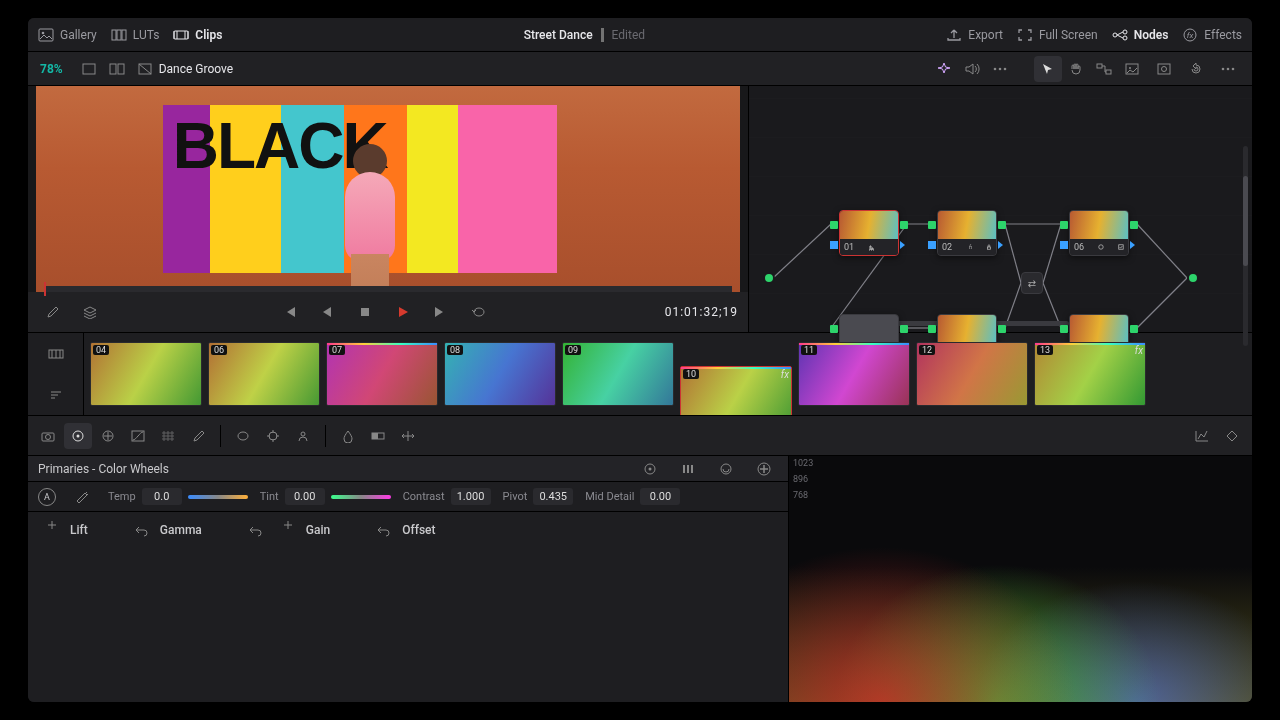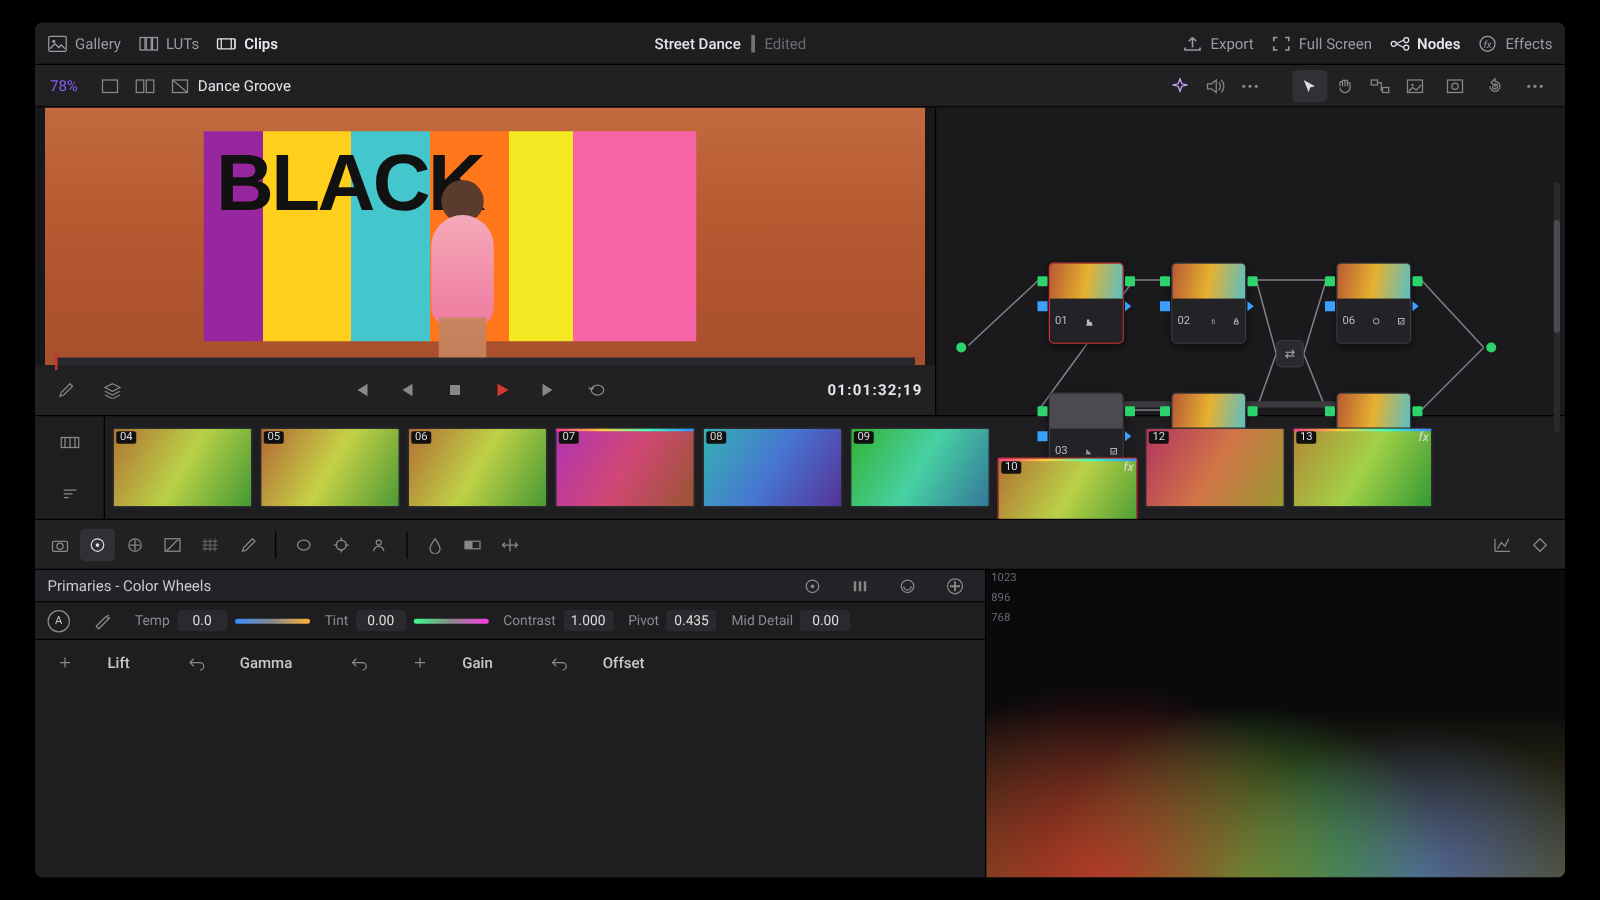--- a/index.html
+++ b/index.html
@@ -10,21 +10,21 @@
 .topbar{height:34px;display:flex;align-items:center;padding:0 10px;border-bottom:1px solid #000;background:#1e1e21}
 .tb-group{display:flex;align-items:center;gap:14px}
 .tb-btn{display:flex;align-items:center;gap:6px;color:#9a9aa0;cursor:pointer}
 .tb-btn.active{color:#e6e6ea}
 .tb-btn svg{width:16px;height:14px}
 .tb-center{flex:1;display:flex;justify-content:center;align-items:center;gap:8px}
 .proj{color:#e6e6ea;font-weight:500}
 .proj-sub{color:#6a6a70;border-left:3px solid #737373;padding-left:8px}
 
 .bar2{height:34px;display:flex;align-items:center;background:#212124;border-bottom:1px solid #000}
-.zoom{color:#8b5cf6;padding:0 12px;font-weight:400}
+.zoom{color:#14b8a6;padding:0 12px;font-weight:700}
 .iconbtn{width:28px;height:26px;display:flex;align-items:center;justify-content:center;color:#888;cursor:pointer;border-radius:4px}
 .iconbtn svg{width:16px;height:14px}
 .iconbtn.active{background:#303035;color:#ddd}
 .clip-title{flex:1;text-align:left;color:#e6e6ea}
 .bar2 .right{margin-left:auto;display:flex;align-items:center;gap:4px;padding-right:10px}
 
 .main{flex:1;display:flex;min-height:0}
 .viewer{width:720px;display:flex;flex-direction:column;background:#18181a}
 .viewer-img{flex:1;margin:0 8px;position:relative;background:#000}
 .mural{position:absolute;inset:0;overflow:hidden}
@@ -34,28 +34,28 @@
 .dancer{position:absolute;left:41%;top:28%;width:90px;height:220px}
 .dancer .head{position:absolute;left:28px;top:0;width:34px;height:34px;border-radius:50%;background:#5a3b2d}
 .dancer .body{position:absolute;left:20px;top:28px;width:50px;height:90px;background:linear-gradient(#f5a9b8,#f07aa0);border-radius:30px 30px 20px 20px}
 .dancer .legs{position:absolute;left:26px;top:110px;width:38px;height:100px;background:linear-gradient(#c98560,#b8734c)}
 .playhead{position:absolute;left:8px;right:8px;bottom:0;height:6px;background:#2a2a2e}
 .playhead .mark{position:absolute;left:0;top:-4px;width:2px;height:14px;background:#c33}
 .transport{height:40px;display:flex;align-items:center;padding:0 10px;gap:10px;background:#212124}
 .transport .spacer{flex:1}
 .transport .ctl{display:flex;gap:10px;align-items:center}
 .play{color:#d63a2e!important}
-.tc{color:#e6e6ea;font-weight:700;letter-spacing:1px;font-variant-numeric:tabular-nums}
+.tc{color:#e6e6ea;font-weight:400;letter-spacing:1px;font-variant-numeric:tabular-nums}
 
 .nodes{flex:1;position:relative;background:repeating-linear-gradient(0deg,#1a1a1d 0 38px,#1c1c1f 38px 39px),repeating-linear-gradient(90deg,#1a1a1d 0 38px,#1c1c1f 38px 39px);border-left:1px solid #000}
 .node{position:absolute;width:60px;border-radius:4px;background:#2a2a2e;border:1px solid #3a3a3f;box-shadow:0 2px 6px rgba(0,0,0,.5)}
 .node.sel{border-color:#c33}
 .node .thumb{height:28px;background:linear-gradient(100deg,#b85a32,#e6b130,#5bbfc3);border-radius:3px 3px 0 0}
 .node .empty{height:28px;background:#4a4a50;border-radius:3px 3px 0 0}
-.node .lbl{height:35px;display:flex;align-items:center;gap:14px;padding:0 4px;font-size:9px;color:#bbb;background:#232327;border-radius:0 0 3px 3px}
+.node .lbl{height:16px;display:flex;align-items:center;gap:14px;padding:0 4px;font-size:9px;color:#bbb;background:#232327;border-radius:0 0 3px 3px}
 .node .lbl svg{width:8px;height:8px}
 .port{position:absolute;width:8px;height:8px}
 .port.in{left:-10px;background:#2dd46b;top:10px;border-radius:1px}
 .port.out{right:-10px;background:#2dd46b;top:10px;border-radius:1px}
 .port.inb{left:-10px;top:30px;background:#3aa0ff}
 .port.outb{right:-10px;top:30px}
 .port.outb::after{content:"";position:absolute;width:0;height:0;border-left:5px solid #3aa0ff;border-top:4px solid transparent;border-bottom:4px solid transparent}
 .wires{position:absolute;inset:0;pointer-events:none}
 .wires line{stroke:#808088;stroke-width:1.2}
 .termin{position:absolute;width:12px;height:12px;border-radius:50%;background:#2dd46b;border:2px solid #1a1a1d}
@@ -80,21 +80,21 @@
 .primhead .sp{flex:1}
 .dot-icons{display:flex;gap:10px;align-items:center}
 
 .params{height:30px;display:flex;align-items:center;padding:0 10px;gap:12px;background:#1e1e21;border-bottom:1px solid #000}
 .param{display:flex;align-items:center;gap:6px}
 .plabel{color:#8a8a90;font-size:11px}
 .pval{background:#2a2a2e;color:#ddd;padding:2px 6px;border-radius:3px;font-size:11px;min-width:40px;text-align:center}
 .tempslider{width:60px;height:4px;border-radius:2px;background:linear-gradient(90deg,#3a8cff,#888,#ffb03a)}
 .tintslider{width:60px;height:4px;border-radius:2px;background:linear-gradient(90deg,#3aff8c,#888,#ff3ae6)}
 
-.wheels{height:36px;display:flex;align-items:center;padding:0 10px;gap:20px;background:#1e1e21}
+.wheels{height:36px;display:flex;padding:0 10px;gap:4px;background:#1e1e21}
 .wheel-group{display:flex;align-items:center;gap:40px}
 .wlabel{color:#c9c9cc;font-size:12px;font-weight:500}
 
 .bottom{display:flex;flex:1;min-height:0;background:#1e1e21}
 .bottom-left{width:760px;display:flex;flex-direction:column}
 .bottom-right{flex:1;border-left:1px solid #000;display:flex;flex-direction:column}
 .scope-head{height:26px;display:flex;align-items:center;padding:0 10px;background:#232327;border-bottom:1px solid #000}
 .scope-head .sp{flex:1}
 .scope-body{flex:1;position:relative;background:#0a0a0c;overflow:hidden}
 .scope-ticks{position:absolute;left:4px;top:2px;display:flex;flex-direction:column;gap:6px;font-size:9px;color:#6a6a70}
@@ -450,40 +450,41 @@
     <div class="iconbtn">
             <svg viewBox="0 0 16 14">
               <path d="M3 4h10M3 7h7M3 10h4" stroke="currentColor"></path>
             </svg>
           </div>
   </div>
   <div class="strip" id="strip">
           <div class="clip" style="background: linear-gradient(120deg, rgb(178, 115, 52), rgb(186, 209, 71), rgb(68, 153, 51));">
             <span class="ct">04</span>
           </div>
-          <div class="clip" style="background: linear-gradient(120deg, rgb(178, 104, 52), rgb(198, 209, 71), rgb(77, 153, 51));">
-            <span class="ct">05</span>
-          </div>
           <div class="clip" style="background: linear-gradient(120deg, rgb(178, 111, 52), rgb(191, 209, 71), rgb(71, 153, 51));">
             <span class="ct">06</span>
           </div>
           <div class="clip" style="background: linear-gradient(120deg, rgb(178, 52, 178), rgb(209, 71, 117), rgb(153, 85, 51));">
             <div class="bar"></div>
             <span class="ct">07</span>
           </div>
           <div class="clip" style="background: linear-gradient(120deg, rgb(52, 178, 178), rgb(71, 117, 209), rgb(85, 51, 153));">
             <span class="ct">08</span>
           </div>
           <div class="clip" style="background: linear-gradient(120deg, rgb(52, 178, 52), rgb(71, 209, 163), rgb(51, 119, 153));">
             <span class="ct">09</span>
           </div>
           <div class="clip sel" style="background: linear-gradient(120deg, rgb(178, 115, 52), rgb(186, 209, 71), rgb(68, 153, 51)); margin-top: 47px;">
             <div class="bar"></div>
             <span class="ct">10</span>
             <span class="fx">fx</span>
+          </div>
+          <div class="clip" style="background: linear-gradient(120deg, rgb(94, 52, 178), rgb(209, 71, 209), rgb(153, 51, 85));">
+            <div class="bar"></div>
+            <span class="ct">11</span>
           </div>
           <div class="clip" style="background: linear-gradient(120deg, rgb(178, 52, 94), rgb(209, 117, 71), rgb(153, 153, 51));">
             <span class="ct">12</span>
           </div>
           <div class="clip" style="background: linear-gradient(120deg, rgb(178, 136, 52), rgb(163, 209, 71), rgb(51, 153, 51));">
             <div class="bar"></div>
             <span class="ct">13</span>
             <span class="fx">fx</span>
           </div>
         </div>

